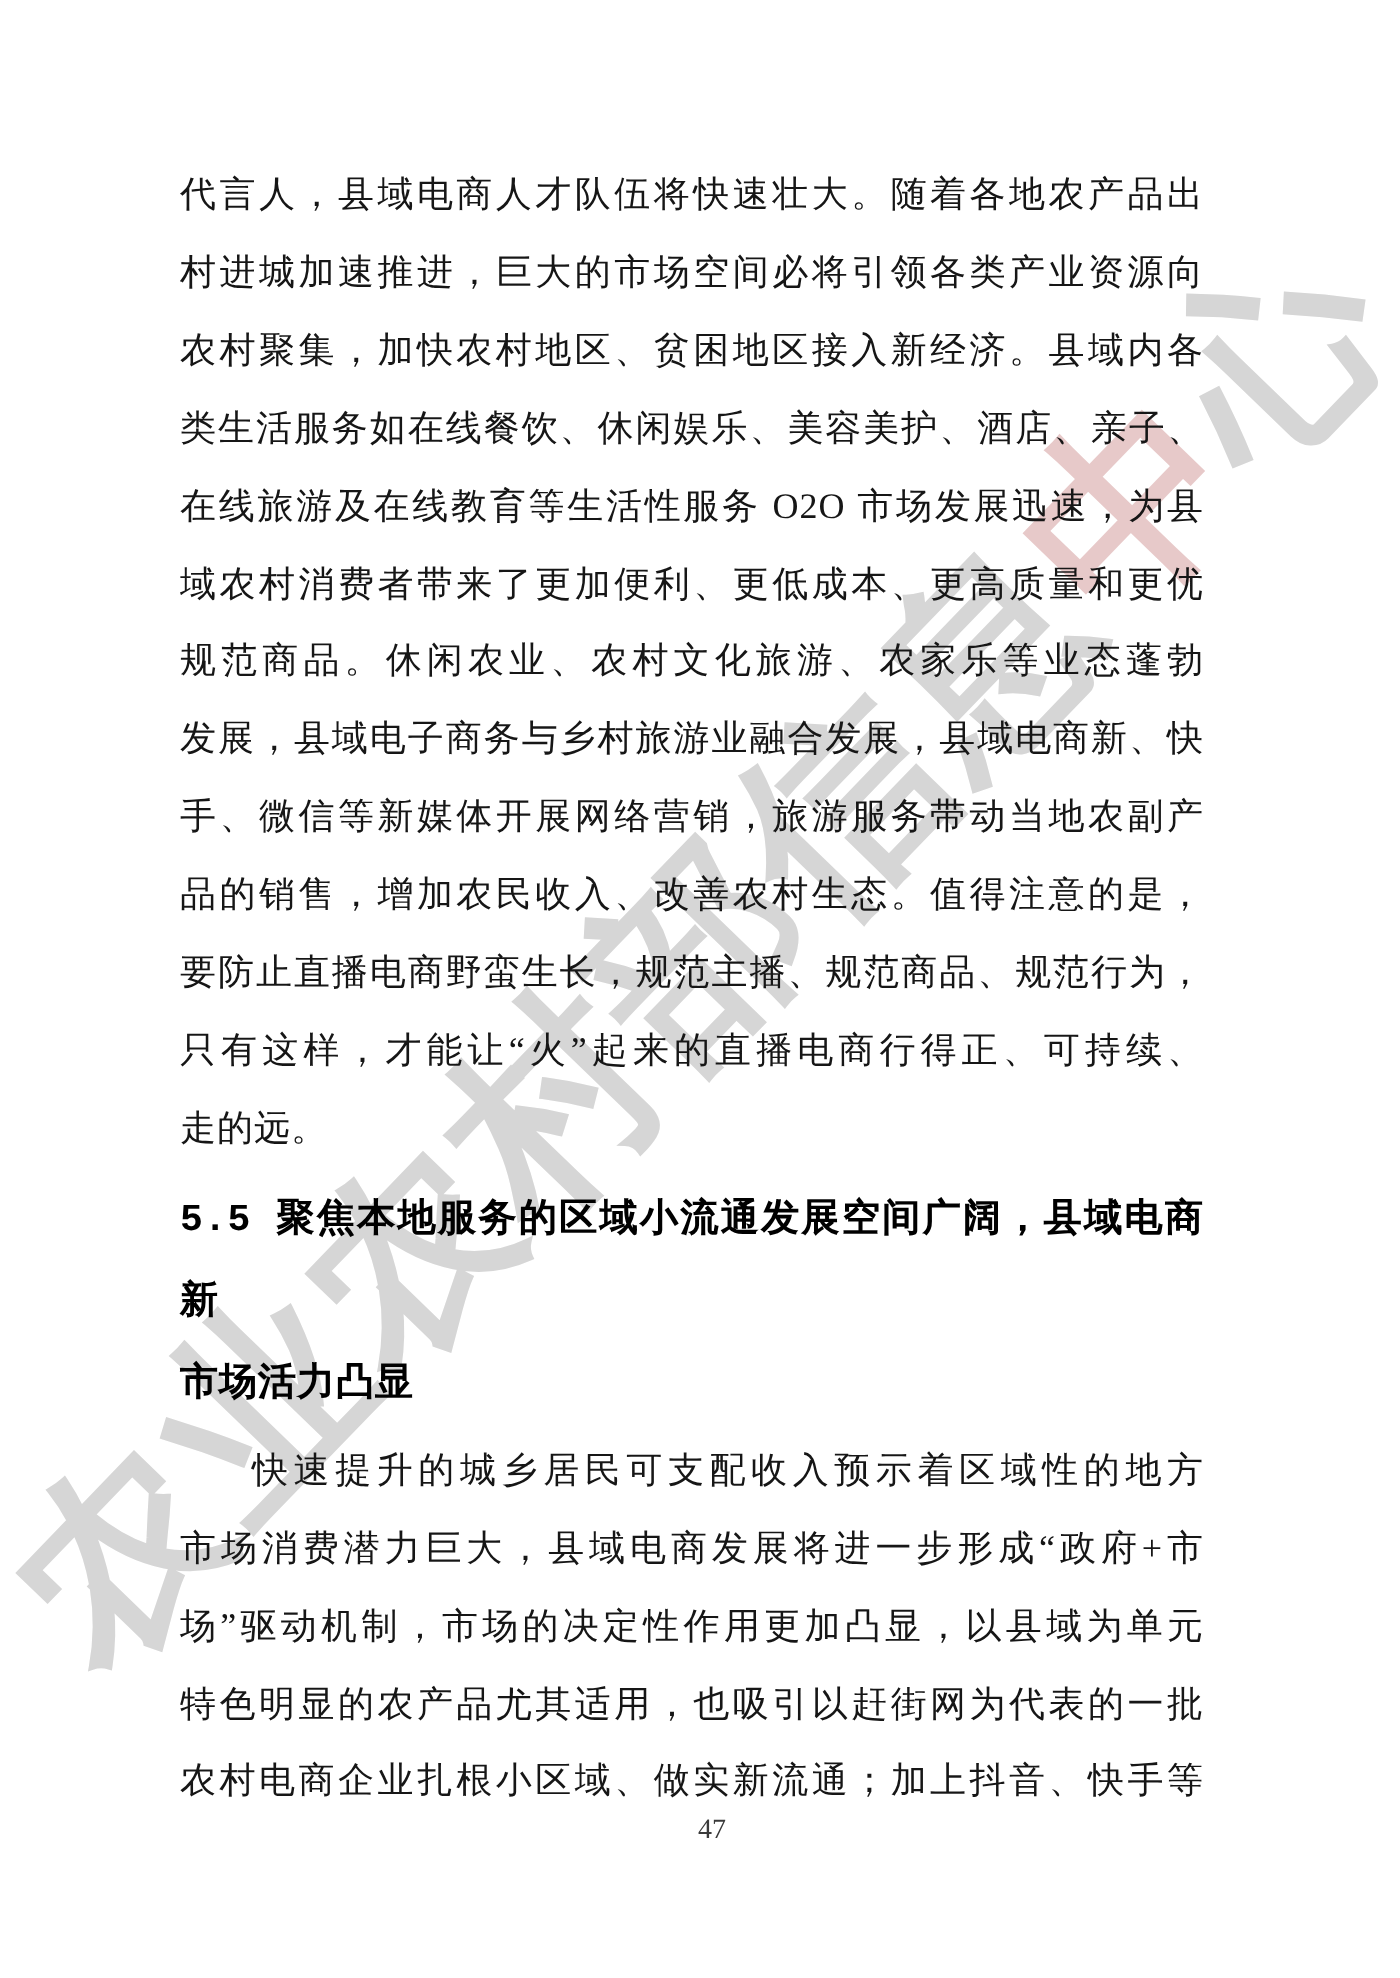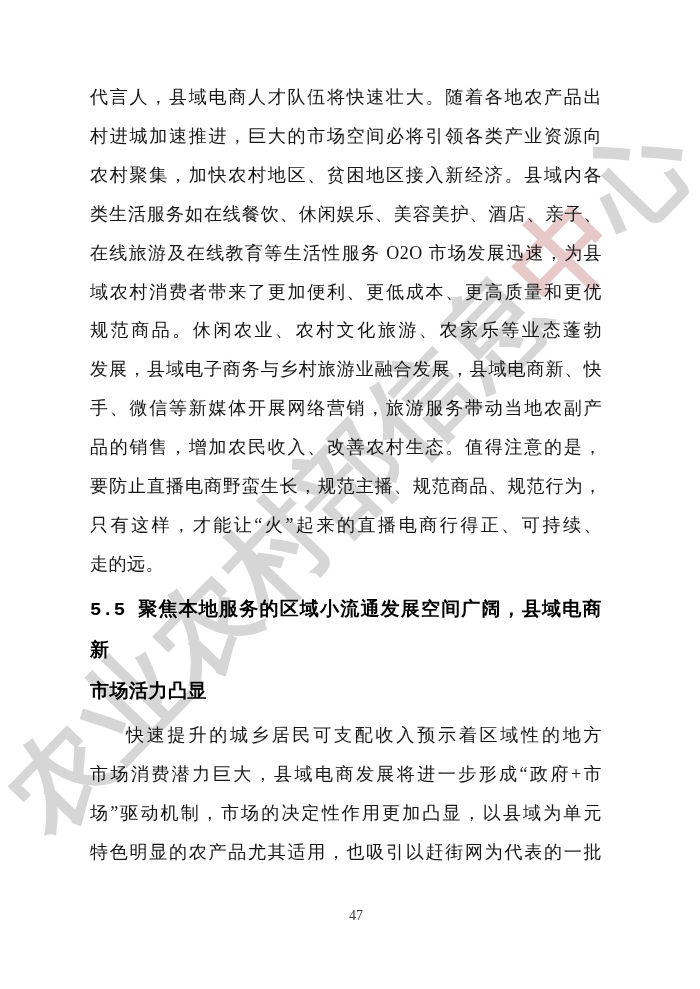--- a/index.html
+++ b/index.html
@@ -90,18 +90,19 @@
     <div class="heading">
         <div class="line just">5.5 聚焦本地服务的区域小流通发展空间广阔，县域电商新</div>
         <div class="line">市场活力凸显</div>
       </div>
 
     <div class="para2">
         <div class="line just indent">快速提升的城乡居民可支配收入预示着区域性的地方</div>
         <div class="line just">市场消费潜力巨大，县域电商发展将进一步形成“政府+市</div>
         <div class="line just">场”驱动机制，市场的决定性作用更加凸显，以县域为单元</div>
         <div class="line just">特色明显的农产品尤其适用，也吸引以赶街网为代表的一批</div>
+        <div class="line just">农村电商企业扎根小区域、做实新流通；加上抖音、快手等</div>
       </div>
   </div>
 
   <div class="page-number">47</div>
 
 </div>
 
 </body></html>

